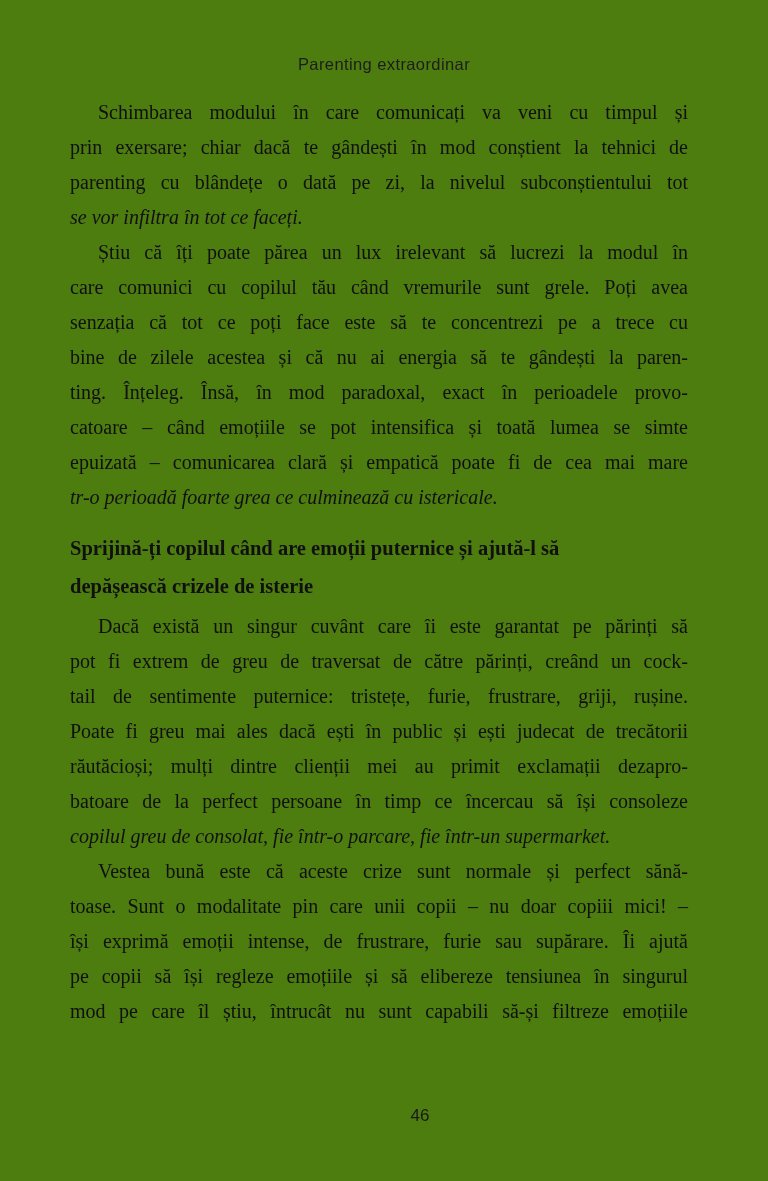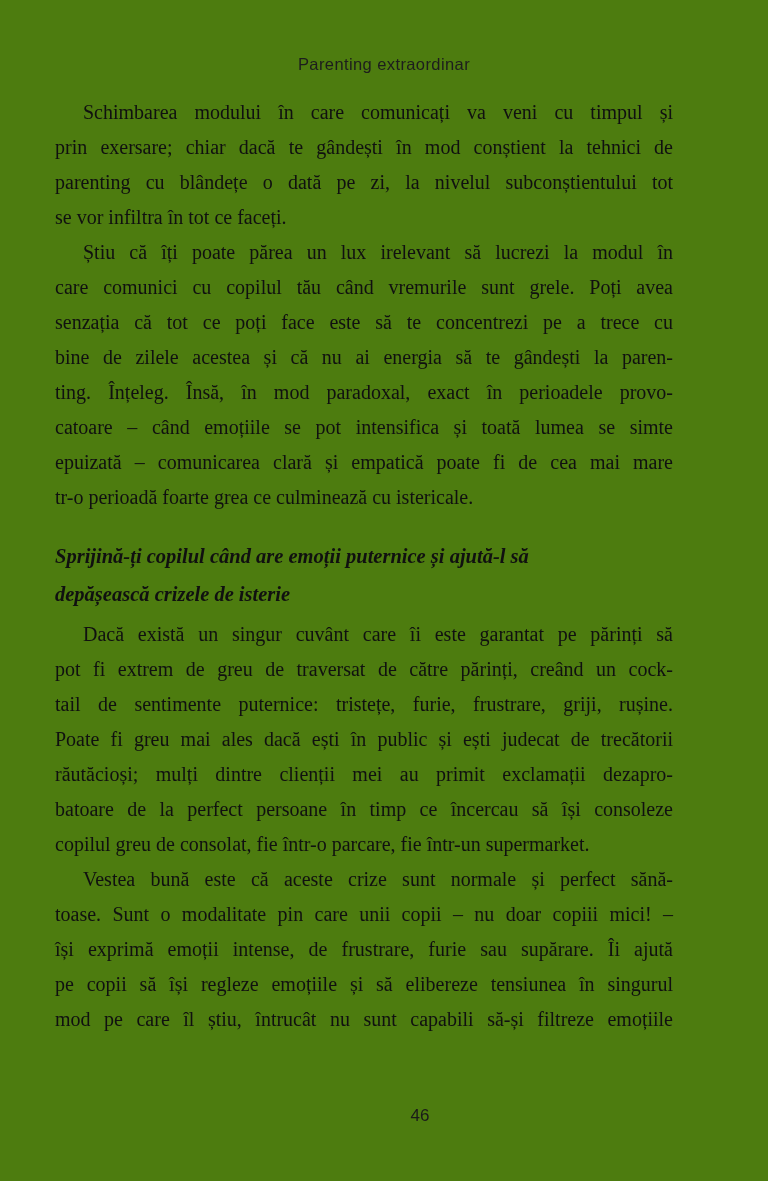--- a/index.html
+++ b/index.html
@@ -19,34 +19,33 @@
     position:absolute;
     top:55px;left:0;width:100%;
     text-align:center;
     font-family:"Liberation Sans", sans-serif;
     font-size:16.5px;
     letter-spacing:0.4px;
     color:#1d1d1d;
   }
   .text-col{
     position:absolute;
-    top:95px;left:55px;width:618px;
+    top:95px;left:70px;width:618px;
   }
   .para .line{
     font-size:20px;
     line-height:35px;
     text-align:justify;
     text-align-last:justify;
   }
   .para .line.indent{ padding-left:28px; }
-  .para .line.last{ text-align-last:left; }
+  .para .line.last{ text-align-last:left;font-style:italic; }
   .heading{
-    margin-top:22px;
+    margin-top:14px;
     margin-bottom:4px;
-    font-style:italic;
   }
   .heading .hline{
     font-weight:bold;
     font-size:20.5px;
     line-height:38px;
     text-align:left;
   }
   .page-number{
     position:absolute;
     top:1106px;left:0;width:100%;

